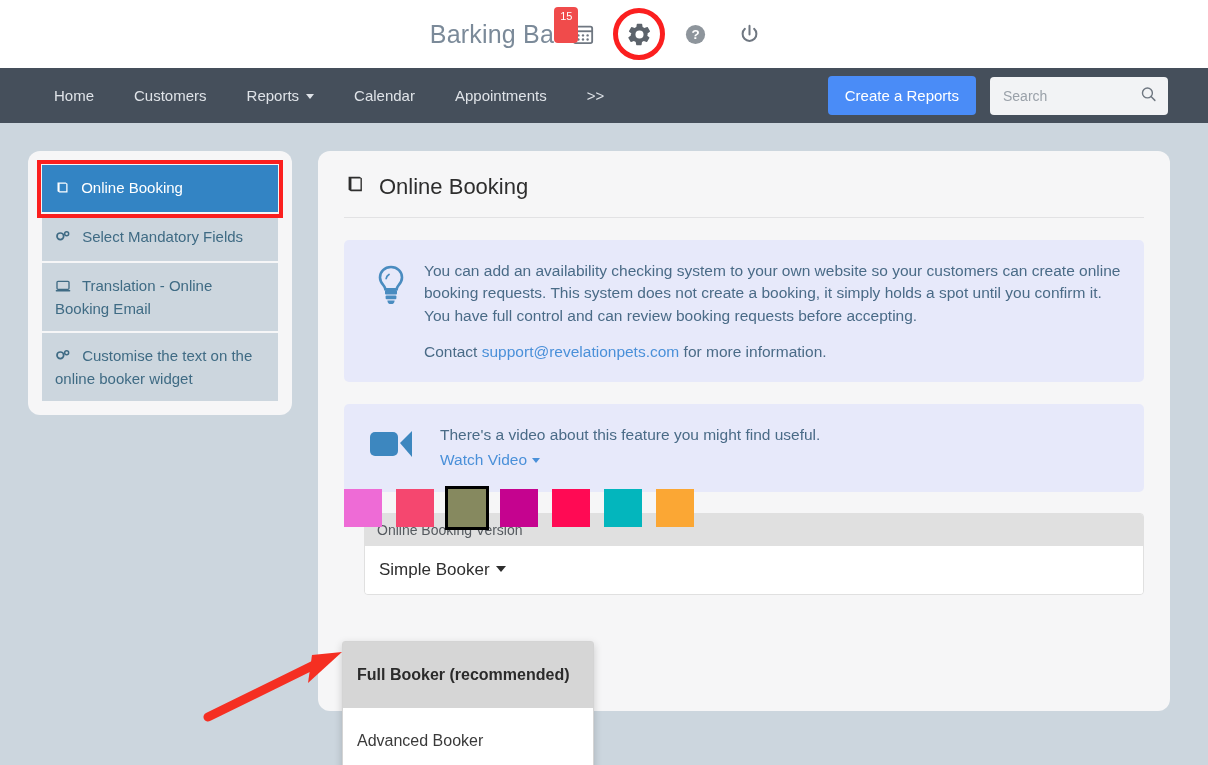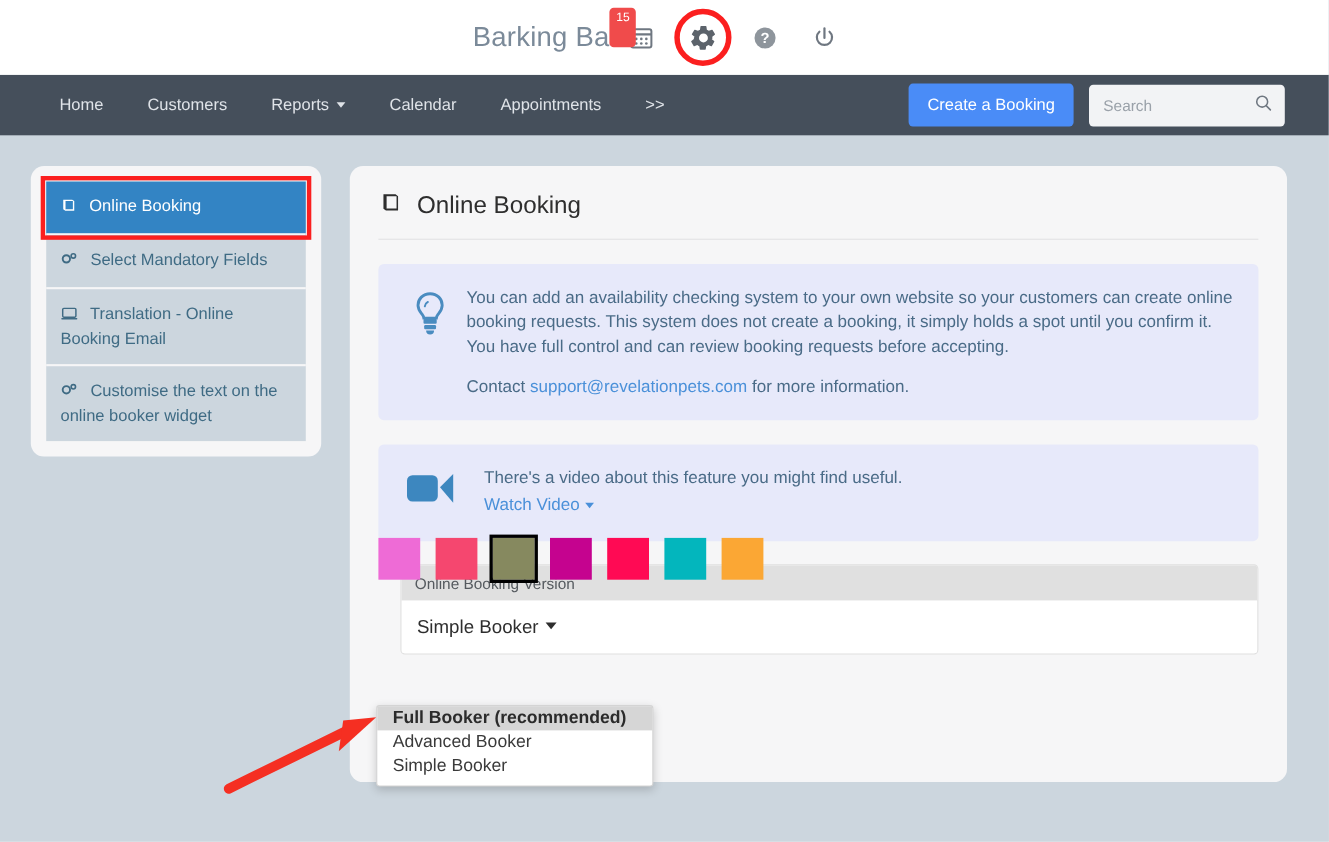--- a/index.html
+++ b/index.html
@@ -265,21 +265,21 @@
     top: 641px;
     width: 252px;
     background: #ffffff;
     border: 1px solid #d4d4d4;
     border-radius: 3px;
     box-shadow: 0 3px 9px rgba(0,0,0,.18);
     padding-bottom: 6px;
     z-index: 40;
   }
   .dd-item {
-    padding: 2px 14px;
+    padding: 24px 14px;
     font-size: 16px;
     color: #3a3a3a;
     cursor: pointer;
     font-family: "Liberation Sans", sans-serif;
   }
   .dd-item.highlight {
     background: #d6d6d6;
     font-weight: bold;
     color: #2b2b2b;
   }
@@ -339,21 +339,21 @@
 <div class="navbar">
   <div class="nav-left">
     <div class="nav-item"><span>Home</span></div>
     <div class="nav-item"><span>Customers</span></div>
     <div class="nav-item"><span>Reports</span><span class="caret"></span></div>
     <div class="nav-item"><span>Calendar</span></div>
     <div class="nav-item"><span>Appointments</span></div>
     <div class="nav-item"><span>&gt;&gt;</span></div>
   </div>
   <div class="nav-right">
-    <button class="btn-primary">Create a Booking</button>
+    <button class="btn-primary">Create a Reports</button>
     <div class="search-wrap">
       <input class="search-input" type="text" placeholder="Search" style="">
       <span class="search-icon">
         <svg width="17" height="17" viewBox="0 0 24 24">
           <circle cx="10.5" cy="10.5" r="7" fill="none" stroke="#6f7781" stroke-width="2"></circle>
           <line x1="15.6" y1="15.6" x2="21" y2="21" stroke="#6f7781" stroke-width="2" stroke-linecap="round"></line>
         </svg>
       </span>
     </div>
   </div>

